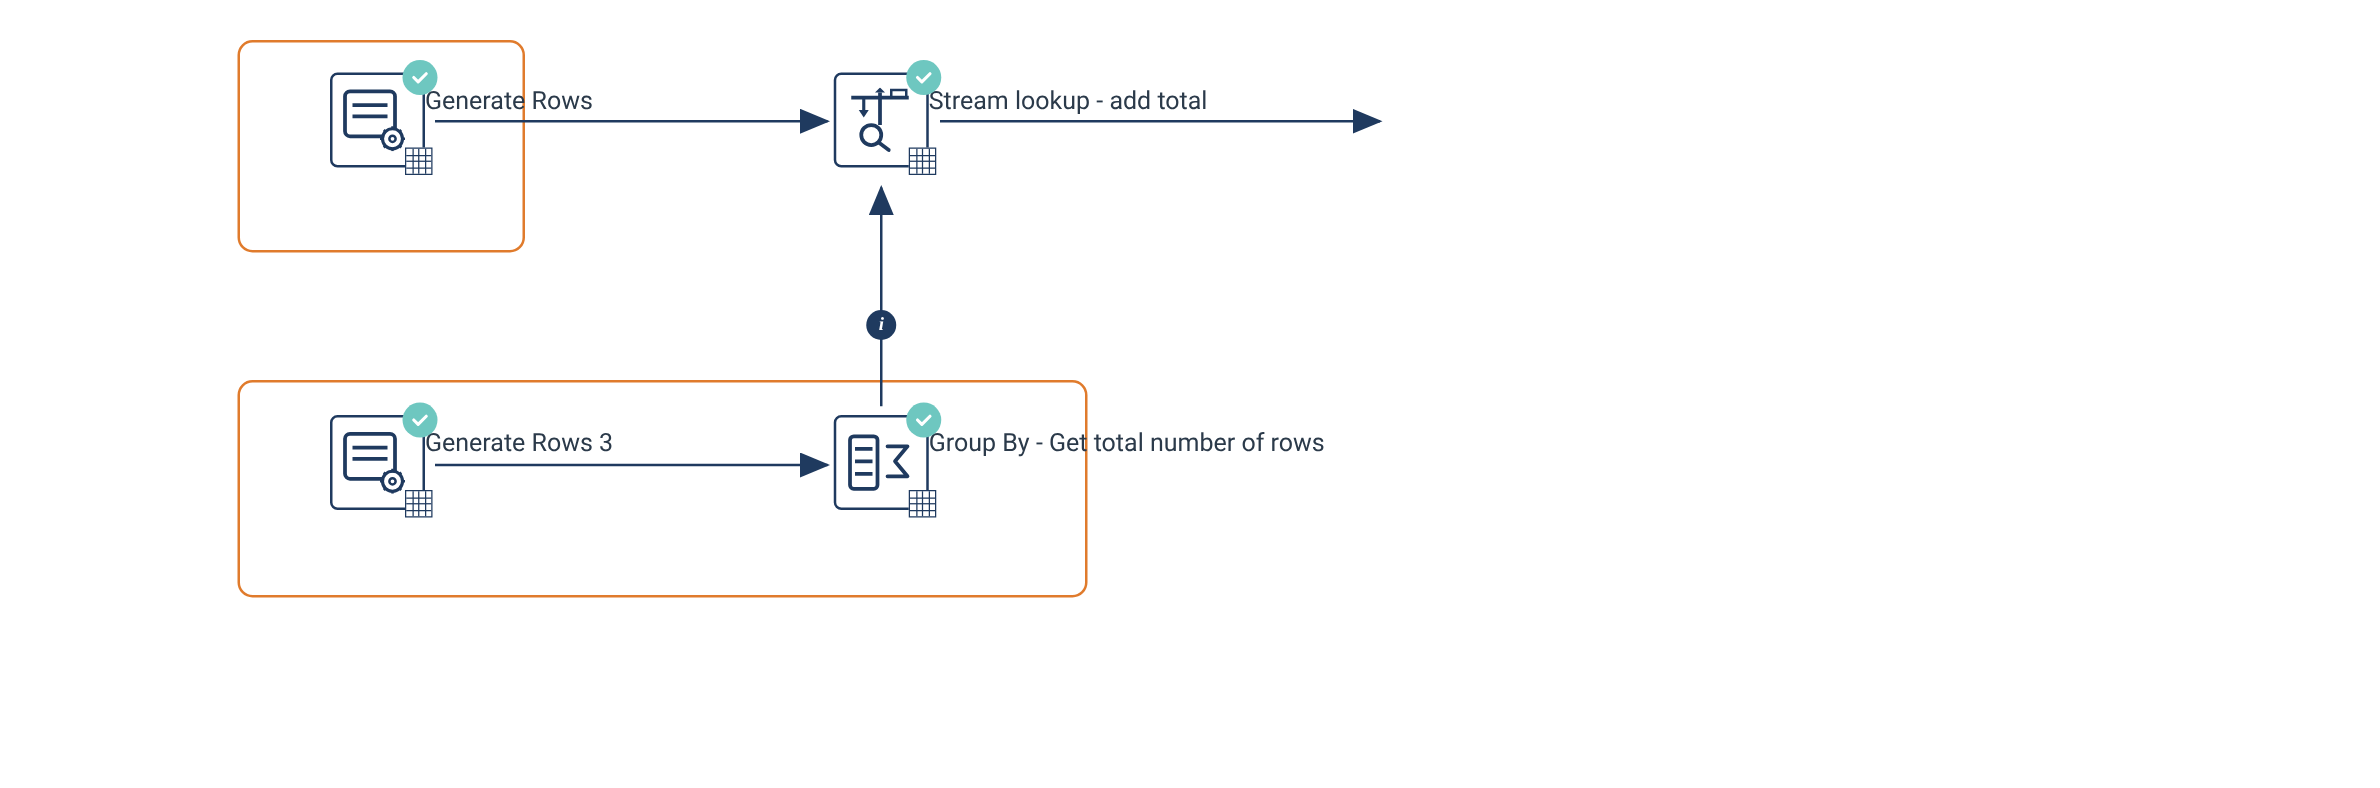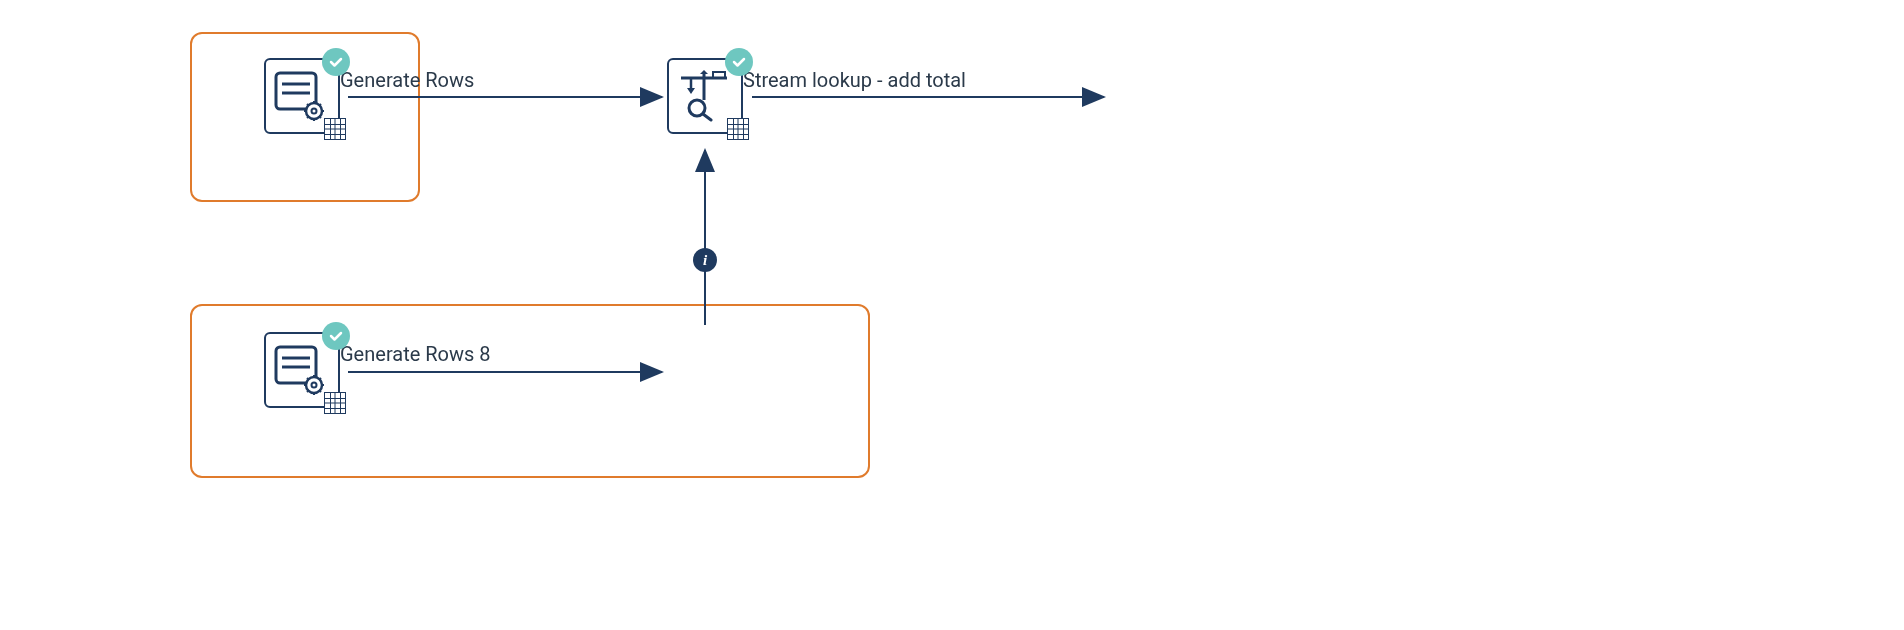--- a/index.html
+++ b/index.html
@@ -208,17 +208,40 @@
             <path d="M3 8 L6.5 11.5 L13 5" fill="none" stroke="#fff" stroke-width="2.5" stroke-linecap="round" stroke-linejoin="round"></path>
           </svg>
       </div>
       <div class="grid-badge">
         <div class="grid-badge-inner-v"></div>
           <div class="grid-badge-inner-v2"></div>
         <div class="grid-badge-inner-h"></div>
           <div class="grid-badge-inner-h2"></div>
       </div>
     </div>
-    <div class="node-label">Generate Rows 8</div>
-  </div>
-
+    <div class="node-label">Generate Rows 3</div>
+  </div>
+
+  <div class="node" style="left:667px; top:332px;">
+    <div class="node-icon-box">
+      <svg width="54" height="46" viewBox="0 0 54 46">
+        <rect x="2" y="2" width="22" height="42" rx="3" fill="none" stroke="#1f3a5f" stroke-width="3"></rect>
+        <line x1="6" y1="12" x2="20" y2="12" stroke="#1f3a5f" stroke-width="3"></line>
+        <line x1="6" y1="22" x2="20" y2="22" stroke="#1f3a5f" stroke-width="3"></line>
+        <line x1="6" y1="32" x2="20" y2="32" stroke="#1f3a5f" stroke-width="3"></line>
+        <path d="M 32 10 L 48 10 L 38 22 L 48 34 L 32 34" fill="none" stroke="#1f3a5f" stroke-width="3" stroke-linejoin="round" stroke-linecap="round"></path>
+      </svg>
+      <div class="status-badge">
+        <svg width="16" height="16" viewBox="0 0 16 16">
+            <path d="M3 8 L6.5 11.5 L13 5" fill="none" stroke="#fff" stroke-width="2.5" stroke-linecap="round" stroke-linejoin="round"></path>
+          </svg>
+      </div>
+      <div class="grid-badge">
+        <div class="grid-badge-inner-v"></div>
+          <div class="grid-badge-inner-v2"></div>
+        <div class="grid-badge-inner-h"></div>
+          <div class="grid-badge-inner-h2"></div>
+      </div>
+    </div>
+    <div class="node-label">Group By - Get total number of rows</div>
+  </div>
 
 </div>
 
 </body></html>

